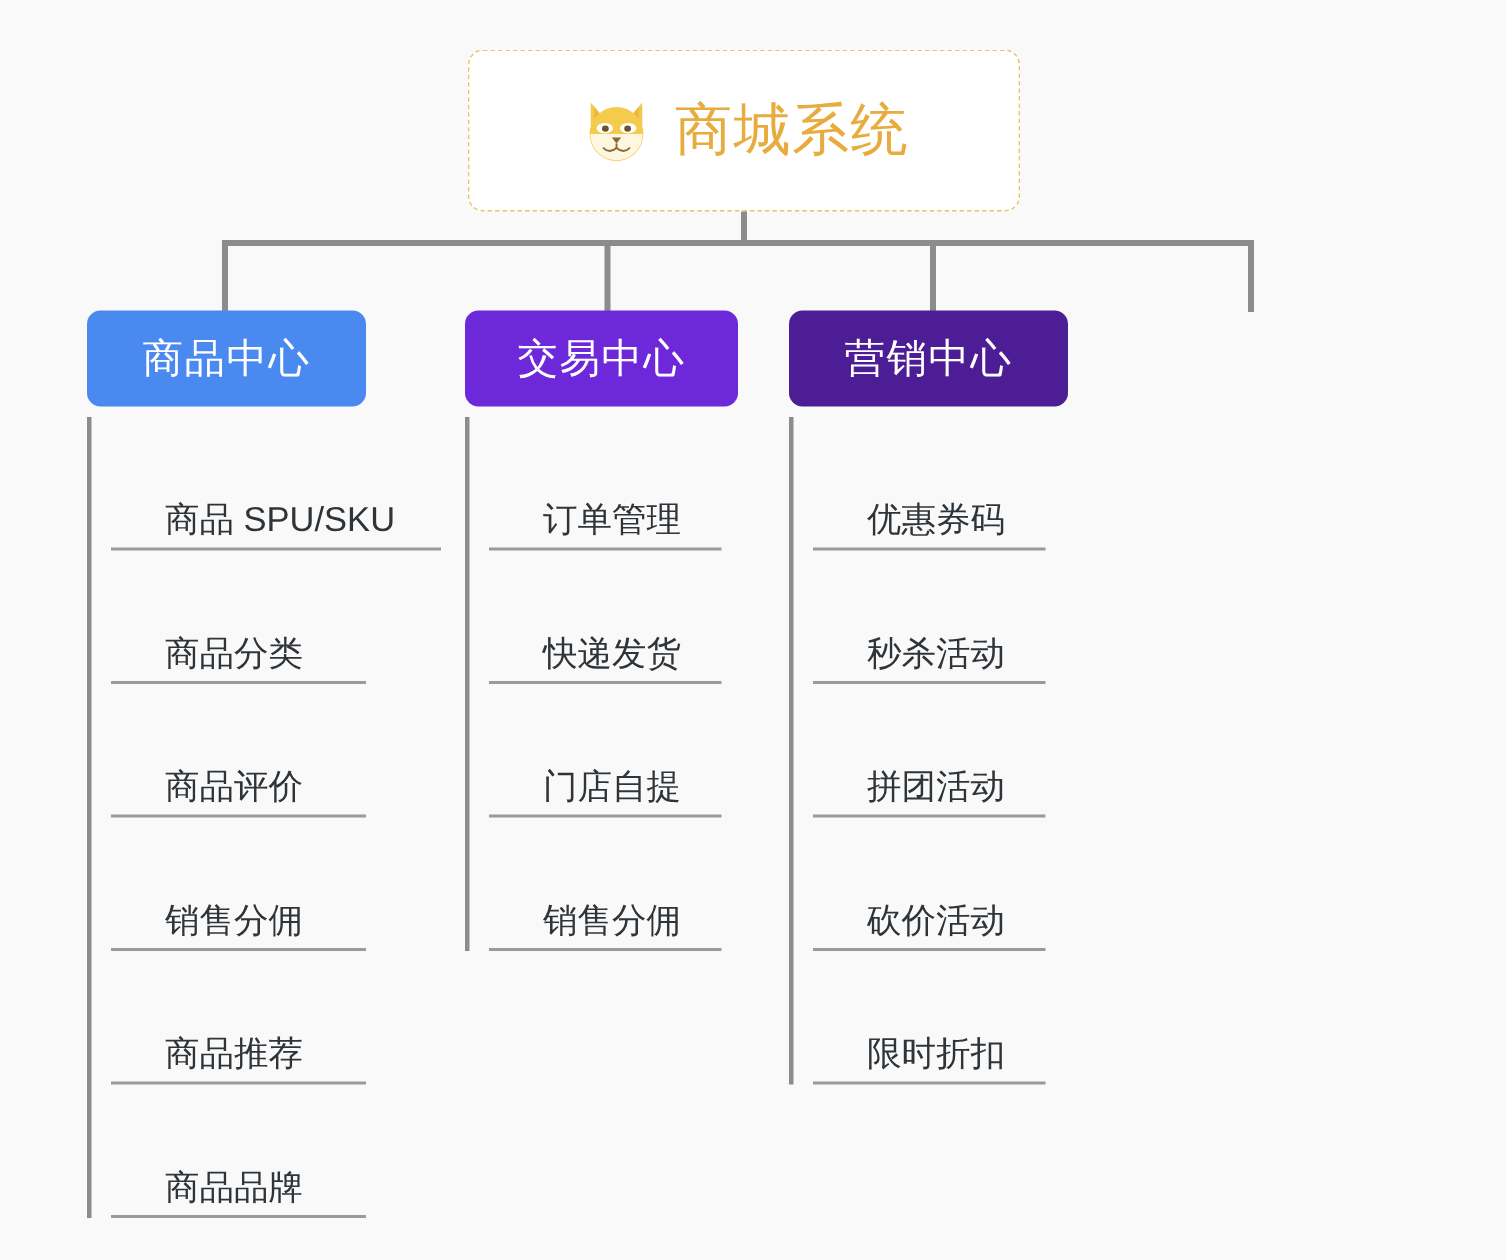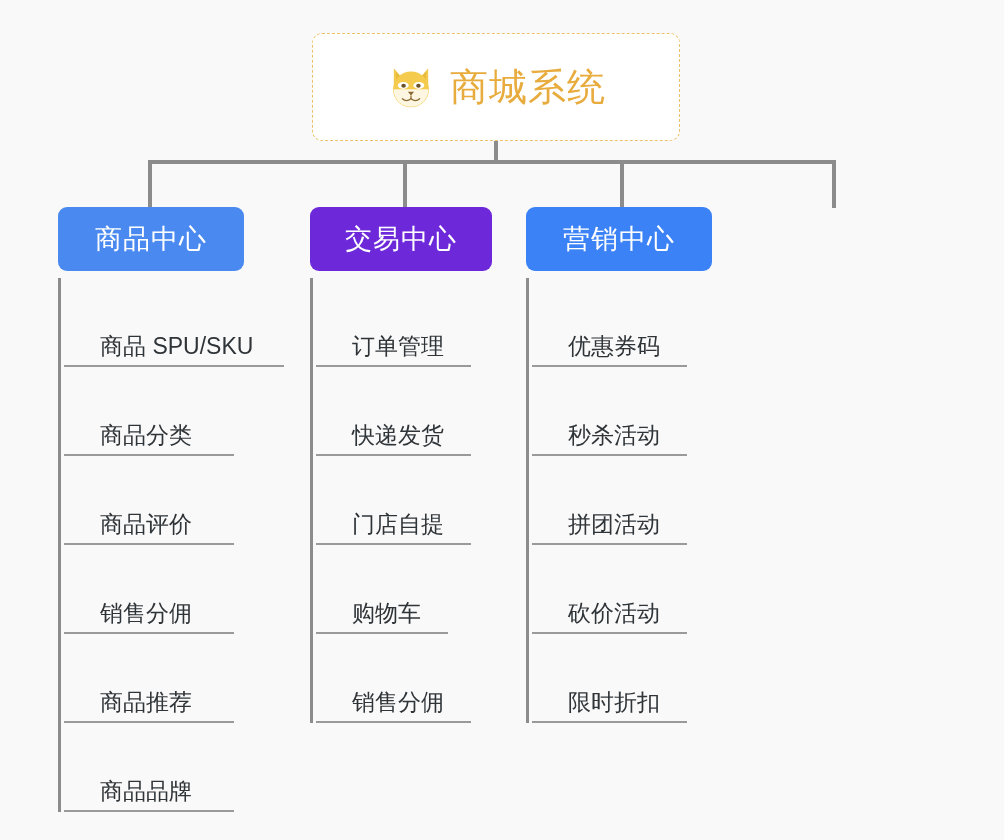--- a/index.html
+++ b/index.html
@@ -88,21 +88,21 @@
     color: #ffffff;
     font-size: 27px;
     letter-spacing: 1px;
     white-space: nowrap;
   }
 
   
   .branch {
     position: relative;
     margin-top: 7px;
-    padding-left: 3px;
+    padding-left: 13px;
     border-left: 3px solid #8c8c8c;
   }
   .leaf {
     box-sizing: border-box;
     height: 89px;
     display: flex;
     align-items: flex-end;
     padding: 0 0 5px 36px;
     border-bottom: 2px solid #9a9a9a;
     white-space: nowrap;
@@ -178,31 +178,28 @@
     <div class="branch">
       <div class="leaf" style="width:155px">
           <span class="leaf-label">订单管理</span>
         </div>
       <div class="leaf" style="width:155px">
           <span class="leaf-label">快递发货</span>
         </div>
       <div class="leaf" style="width:155px">
           <span class="leaf-label">门店自提</span>
         </div>
-      <div class="leaf" style="width:132px">
-          <span class="leaf-label">购物车</span>
-        </div>
       <div class="leaf" style="width:155px">
           <span class="leaf-label">销售分佣</span>
         </div>
     </div>
   </div>
 
   <div class="column" style="left:526px; width:230px">
-    <div class="cat-box" style="width: 186px; background: #3b82f6;">
+    <div class="cat-box" style="width: 186px; background: #4c1d95;">
       <span>营销中心</span>
     </div>
     <div class="branch">
       <div class="leaf" style="width:155px">
           <span class="leaf-label">优惠券码</span>
         </div>
       <div class="leaf" style="width:155px">
           <span class="leaf-label">秒杀活动</span>
         </div>
       <div class="leaf" style="width:155px">

